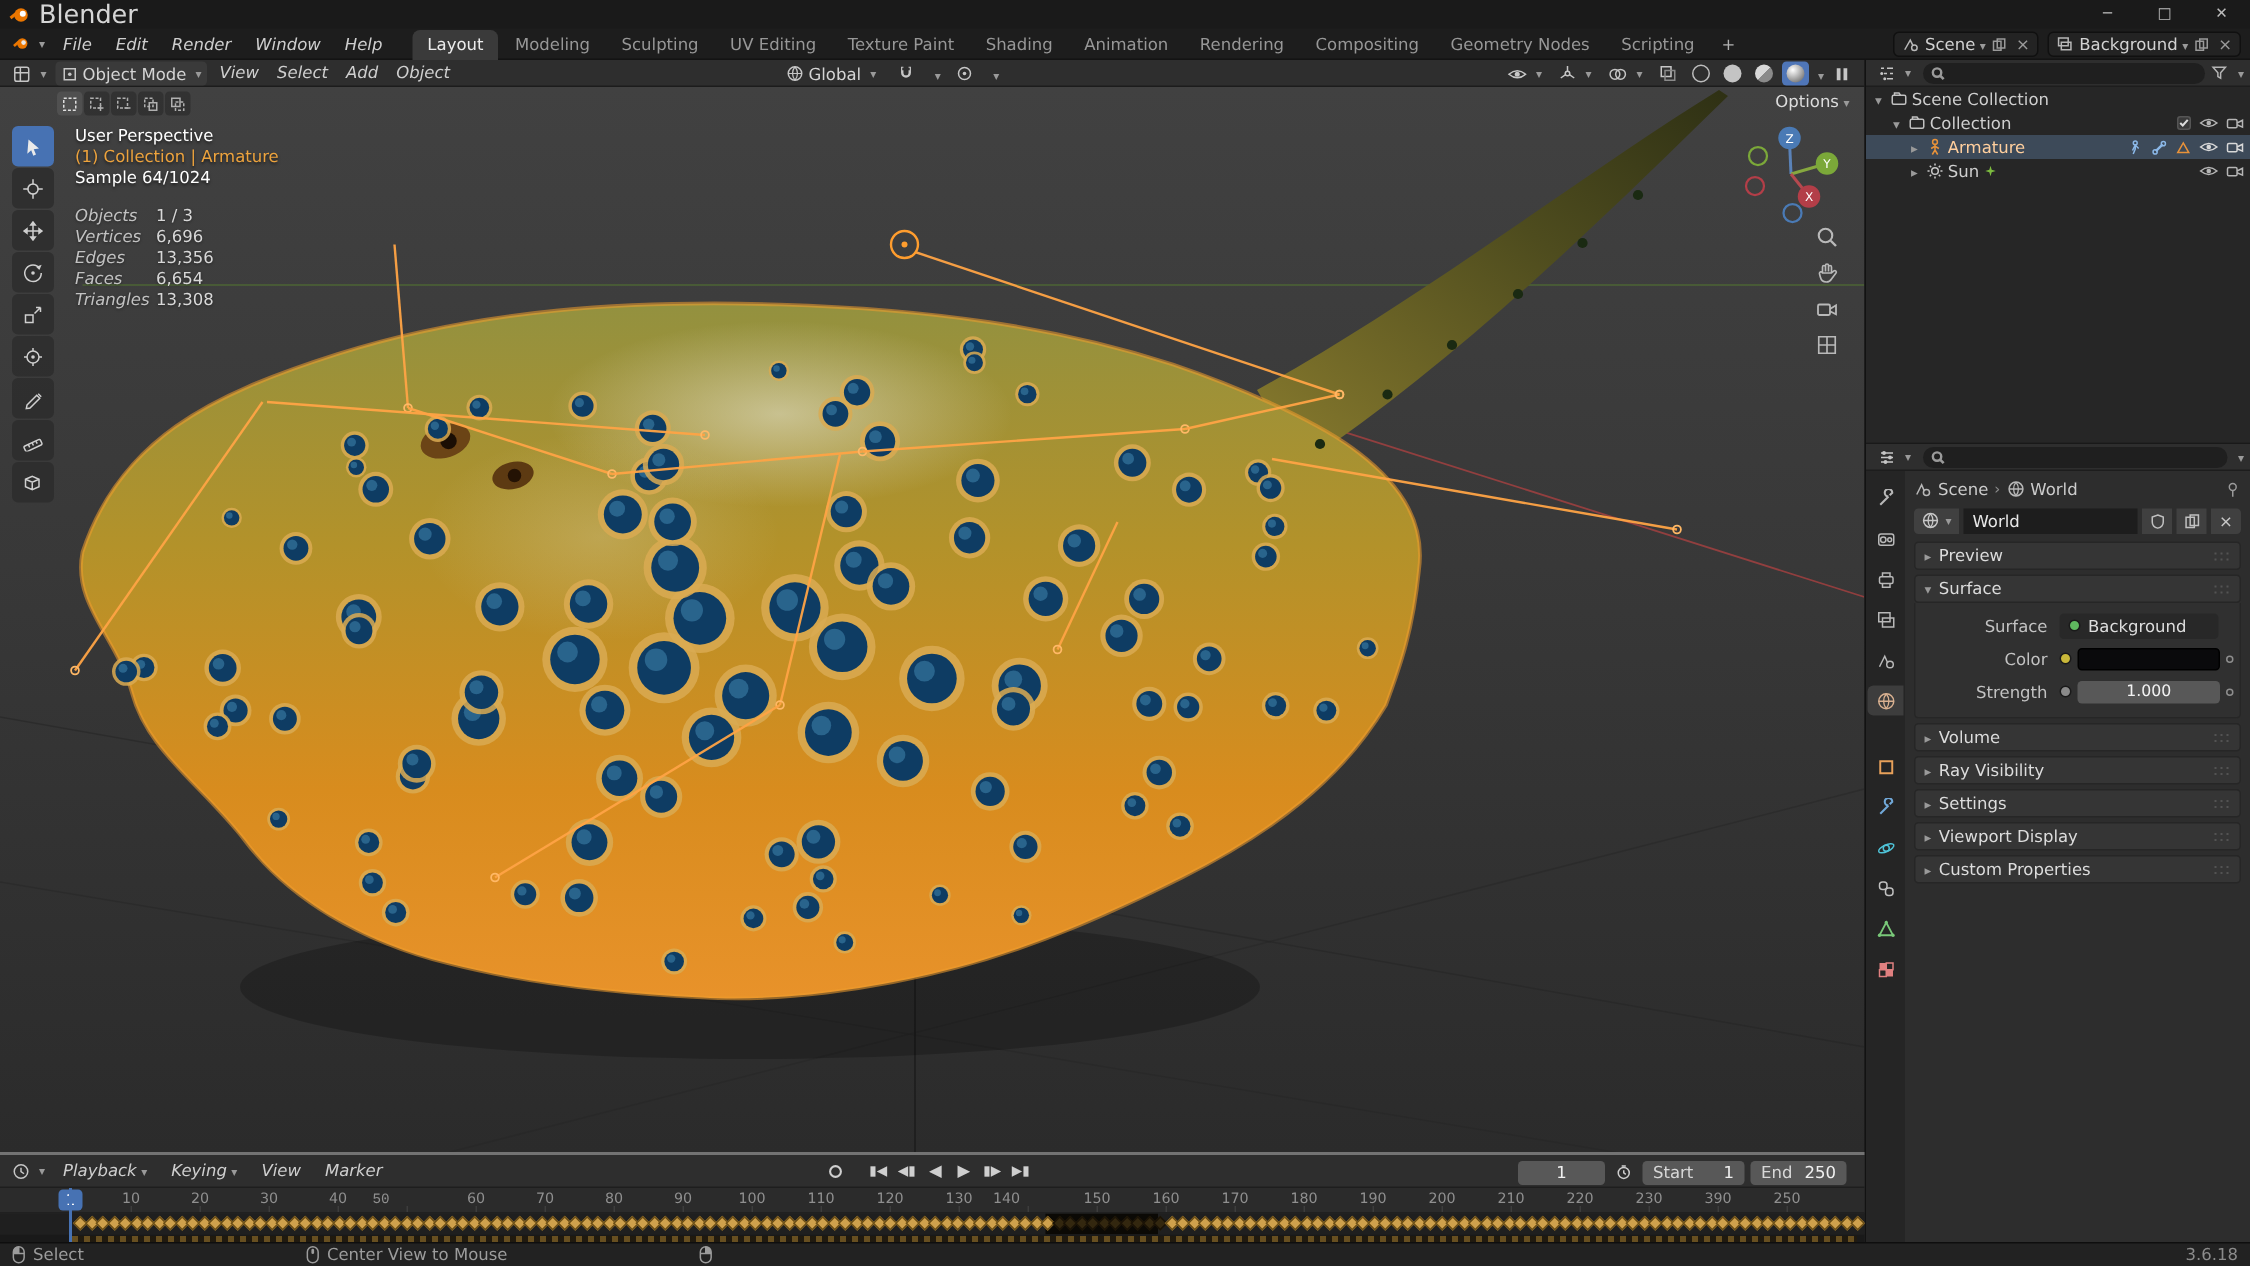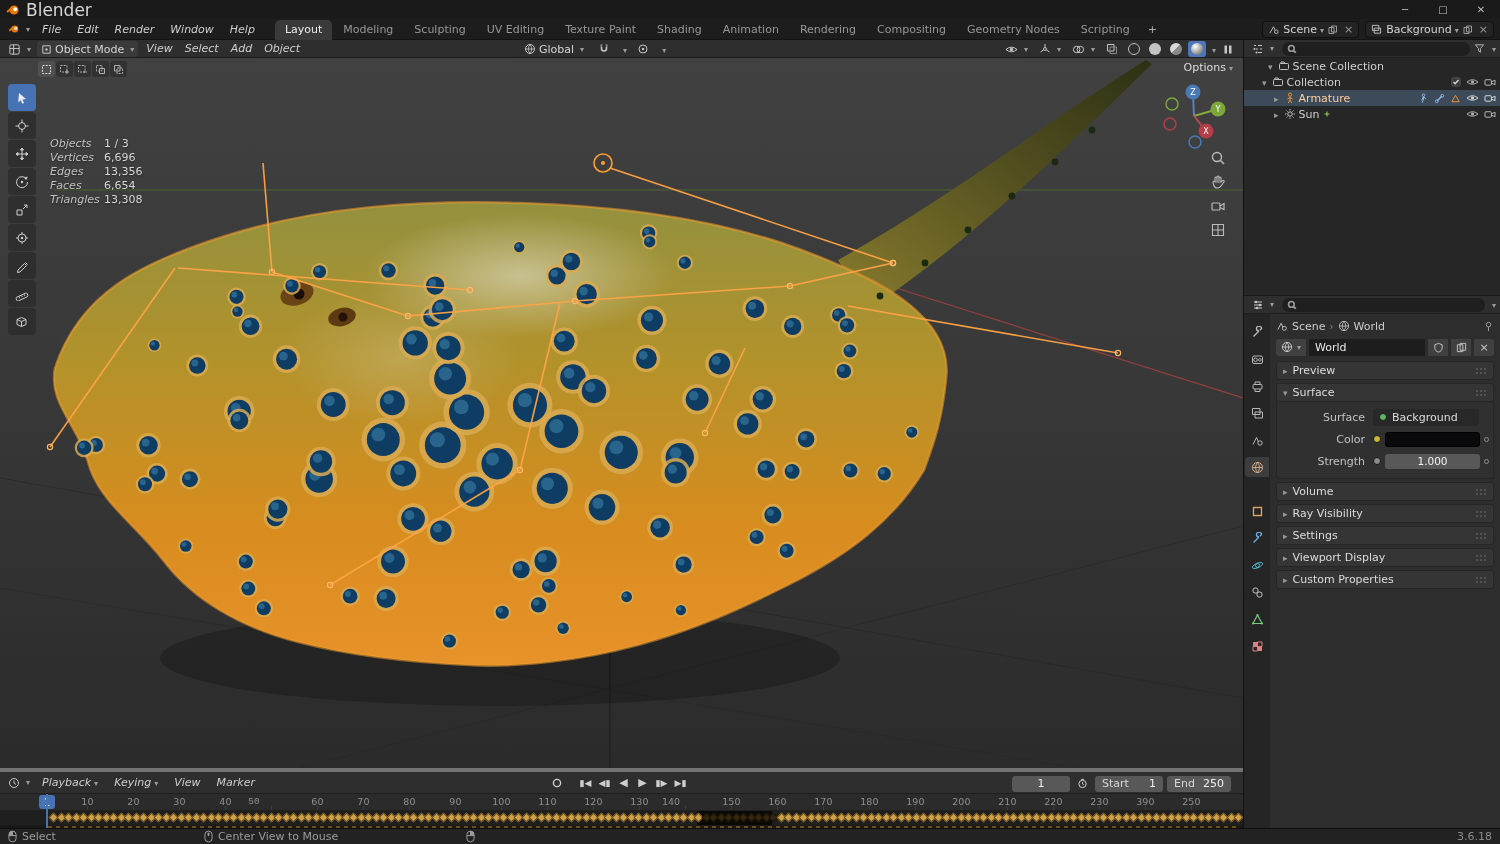--- a/index.html
+++ b/index.html
@@ -104,21 +104,21 @@
   .prow { height:22px; display:flex; align-items:center; }
   .prow .plabel { width:88px; text-align:right; color:#c2c2c2; margin-right:8px; }
   .pvalue { display:flex; align-items:center; flex:1; margin-right:4px; gap:4px; }
   .enum-btn { flex:1; height:17px; background:#282828; border-radius:3px; display:flex; align-items:center; padding:0 6px; gap:5px; color:#dddddd; }
   .socket { width:8px; height:8px; border-radius:50%; border:1px solid #1a1a1a; }
   .color-bar { flex:1; height:15px; background:#0a0a0c; border:1px solid #000; border-radius:3px; }
   .num-field { flex:1; height:15px; background:#585858; border-radius:3px; display:flex; align-items:center; justify-content:center; color:#f2f2f2; font-size:10.5px; }
   .deco-dot { width:5px; height:5px; border:1px solid #8e8e8e; border-radius:50%; }
 
   
-  .timeline { position:absolute; left:0; top:768px; width:1243px; height:60px; background:#262626; border-top:4px solid #737373; }
+  .timeline { position:absolute; left:0; top:768px; width:1243px; height:60px; background:#262626; border-top:2px solid #737373; }
   .tl-header { position:relative; height:22px; background:#2e2e2e; border-bottom:1px solid #1e1e1e; display:flex; align-items:center; padding-left:4px; }
   .tl-transport { position:absolute; left:548px; top:2px; display:flex; align-items:center; gap:2px; }
   .tr-btn { width:17px; height:17px; display:flex; align-items:center; justify-content:center; color:#cfcfcf; font-size:9px; border-radius:3px; }
   .tr-btn.play { font-size:11px; }
   .tl-right { position:absolute; right:12px; top:3px; display:flex; align-items:center; gap:4px; }
   .tl-field { height:16px; background:#585858; border-radius:3px; display:flex; align-items:center; padding:0 7px; color:#f0f0f0; }
   .tl-field .fl { color:#d8d8d8; margin-right:6px; }
   .tl-field .fv { margin-left:auto; }
   .tl-ruler { position:relative; height:17px; background:#2b2b2b; border-bottom:1px solid #202020; }
   .ruler-num { position:absolute; top:2px; transform:translateX(-50%); color:#8f8f8f; font-size:9.5px; }
@@ -941,20 +941,25 @@
           <path d="M4 9.6 l.8 1.6 M6.5 8.4 l.8 1.6 M9 7.2 l.8 1.6" stroke="#cfcfcf"></path>
         </svg>
       </div>
     <div class="tool-btn">
         <svg class="ic" width="14" height="14" viewBox="0 0 14 14">
           <path d="M2 4.5 L6.5 2.5 L11 4.5 L11 9.5 L6.5 11.5 L2 9.5 Z M2 4.5 L6.5 6.5 L11 4.5 M6.5 6.5 V11.5" fill="none" stroke="#cfcfcf"></path>
         </svg>
       </div>
   </div>
 
+  <div class="vp-overlay">
+    <div class="ov-white">User Perspective</div>
+    <div class="ov-orange">(1) Collection | Armature</div>
+    <div class="ov-white">Sample 64/1024</div>
+  </div>
   <div class="stats">
     <div class="row">
         <span class="lbl">Objects</span>
         <span class="val">1 / 3</span>
       </div>
     <div class="row">
         <span class="lbl">Vertices</span>
         <span class="val">6,696</span>
       </div>
     <div class="row">
@@ -1020,21 +1025,21 @@
             <circle cx="7" cy="7" r="4.5" fill="none" stroke="#9a9a9a" stroke-width="1.6"></circle>
             <path d="M10.5 10.5 L14 14" stroke="#9a9a9a" stroke-width="1.8"></path>
           </svg>
       </div>
       <svg class="ic" width="11" height="11" viewBox="0 0 12 12">
           <path d="M1.5 2 H10.5 L7 6 V10 L5 8.8 V6 Z" fill="none" stroke="#b5b5b5"></path>
         </svg>
       <span class="dd"></span>
     </div>
 
-    <div class="ol-row" style="padding-left:24px">
+    <div class="ol-row" style="padding-left:6px">
       <span class="chev open"></span>
       <svg class="ic" width="12" height="12" viewBox="0 0 12 12">
           <rect x="1.5" y="3.5" width="9" height="6" rx="1" fill="none" stroke="#c0c0c0"></rect>
           <path d="M3 3.5 V2 h3 l1 1.5" fill="none" stroke="#c0c0c0"></path>
         </svg>
       <span class="ol-label">Scene Collection</span>
       <span class="ol-spacer"></span>
     </div>
 
     <div class="ol-row" style="padding-left:18px">

